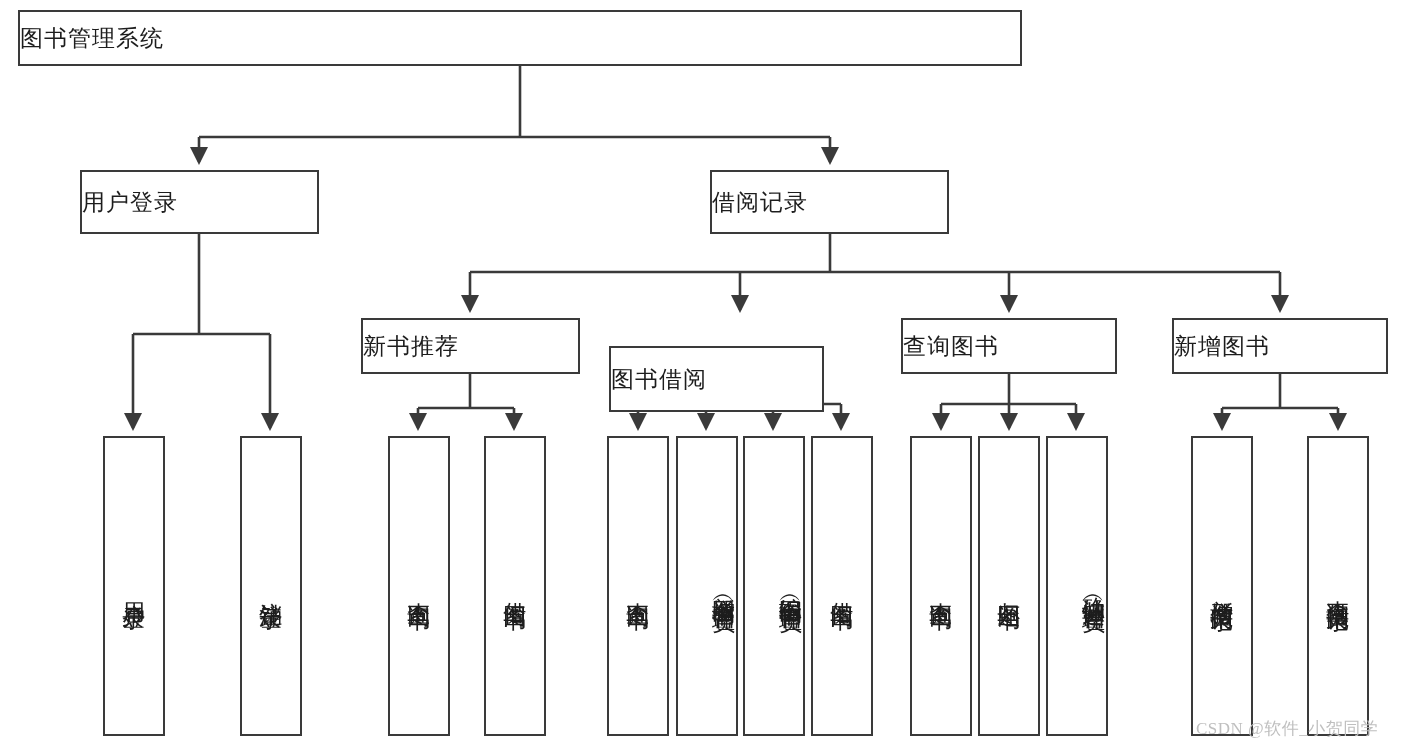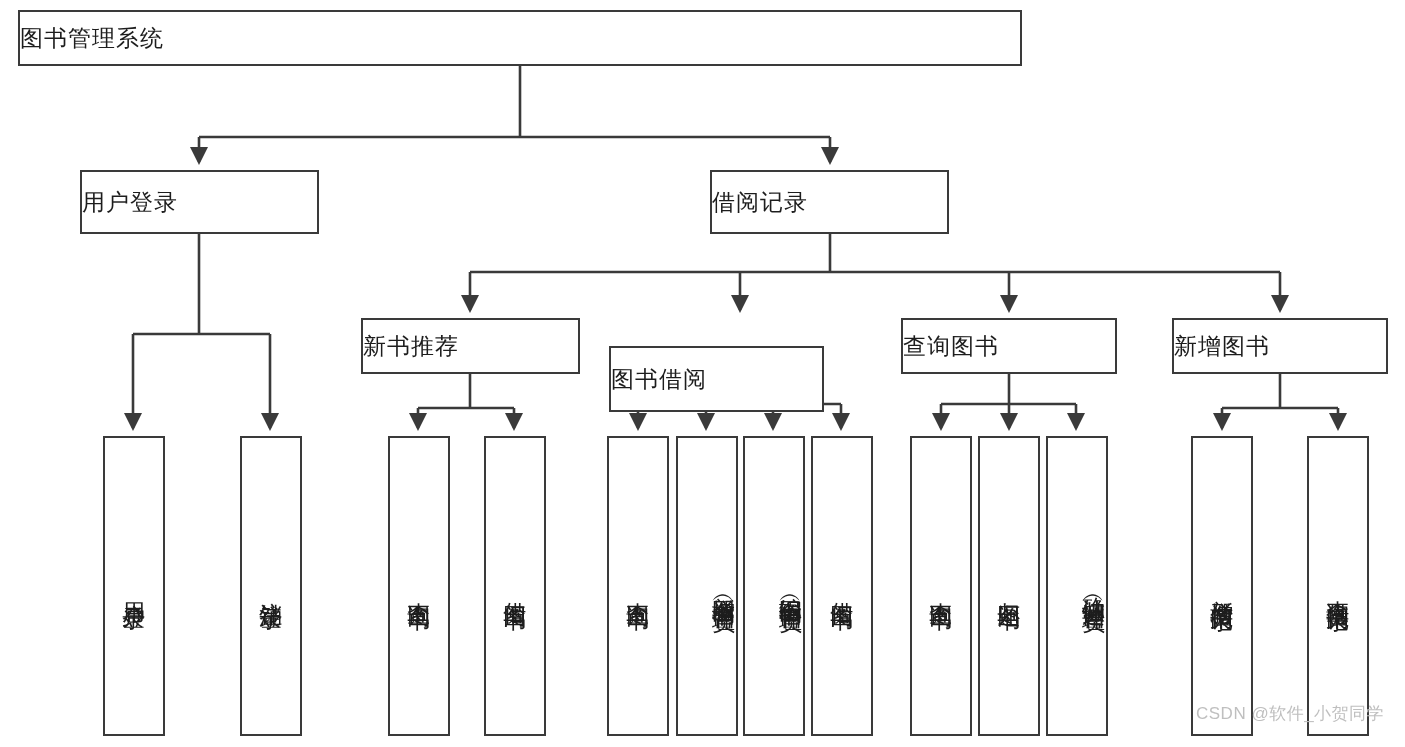--- a/index.html
+++ b/index.html
@@ -183,15 +183,15 @@
     <span class="label">确认归还（管理员）</span>
   </div>
 
   <div class="node vertical midalign" style="left:1191px; top:436px; width:62px; height:300px;">
     <span class="label">新增借阅记录</span>
   </div>
   <div class="node vertical midalign" style="left:1307px; top:436px; width:62px; height:300px;">
     <span class="label">查询借阅记录</span>
   </div>
 
-  <div class="watermark" style="left:1196px; top:702px;">CSDN @软件_小贺同学</div>
+  <div class="watermark" style="left:1196px; top:717px;font-family:Liberation Serif, serif;">CSDN @软件_小贺同学</div>
 
 </div>
 
 </body></html>

